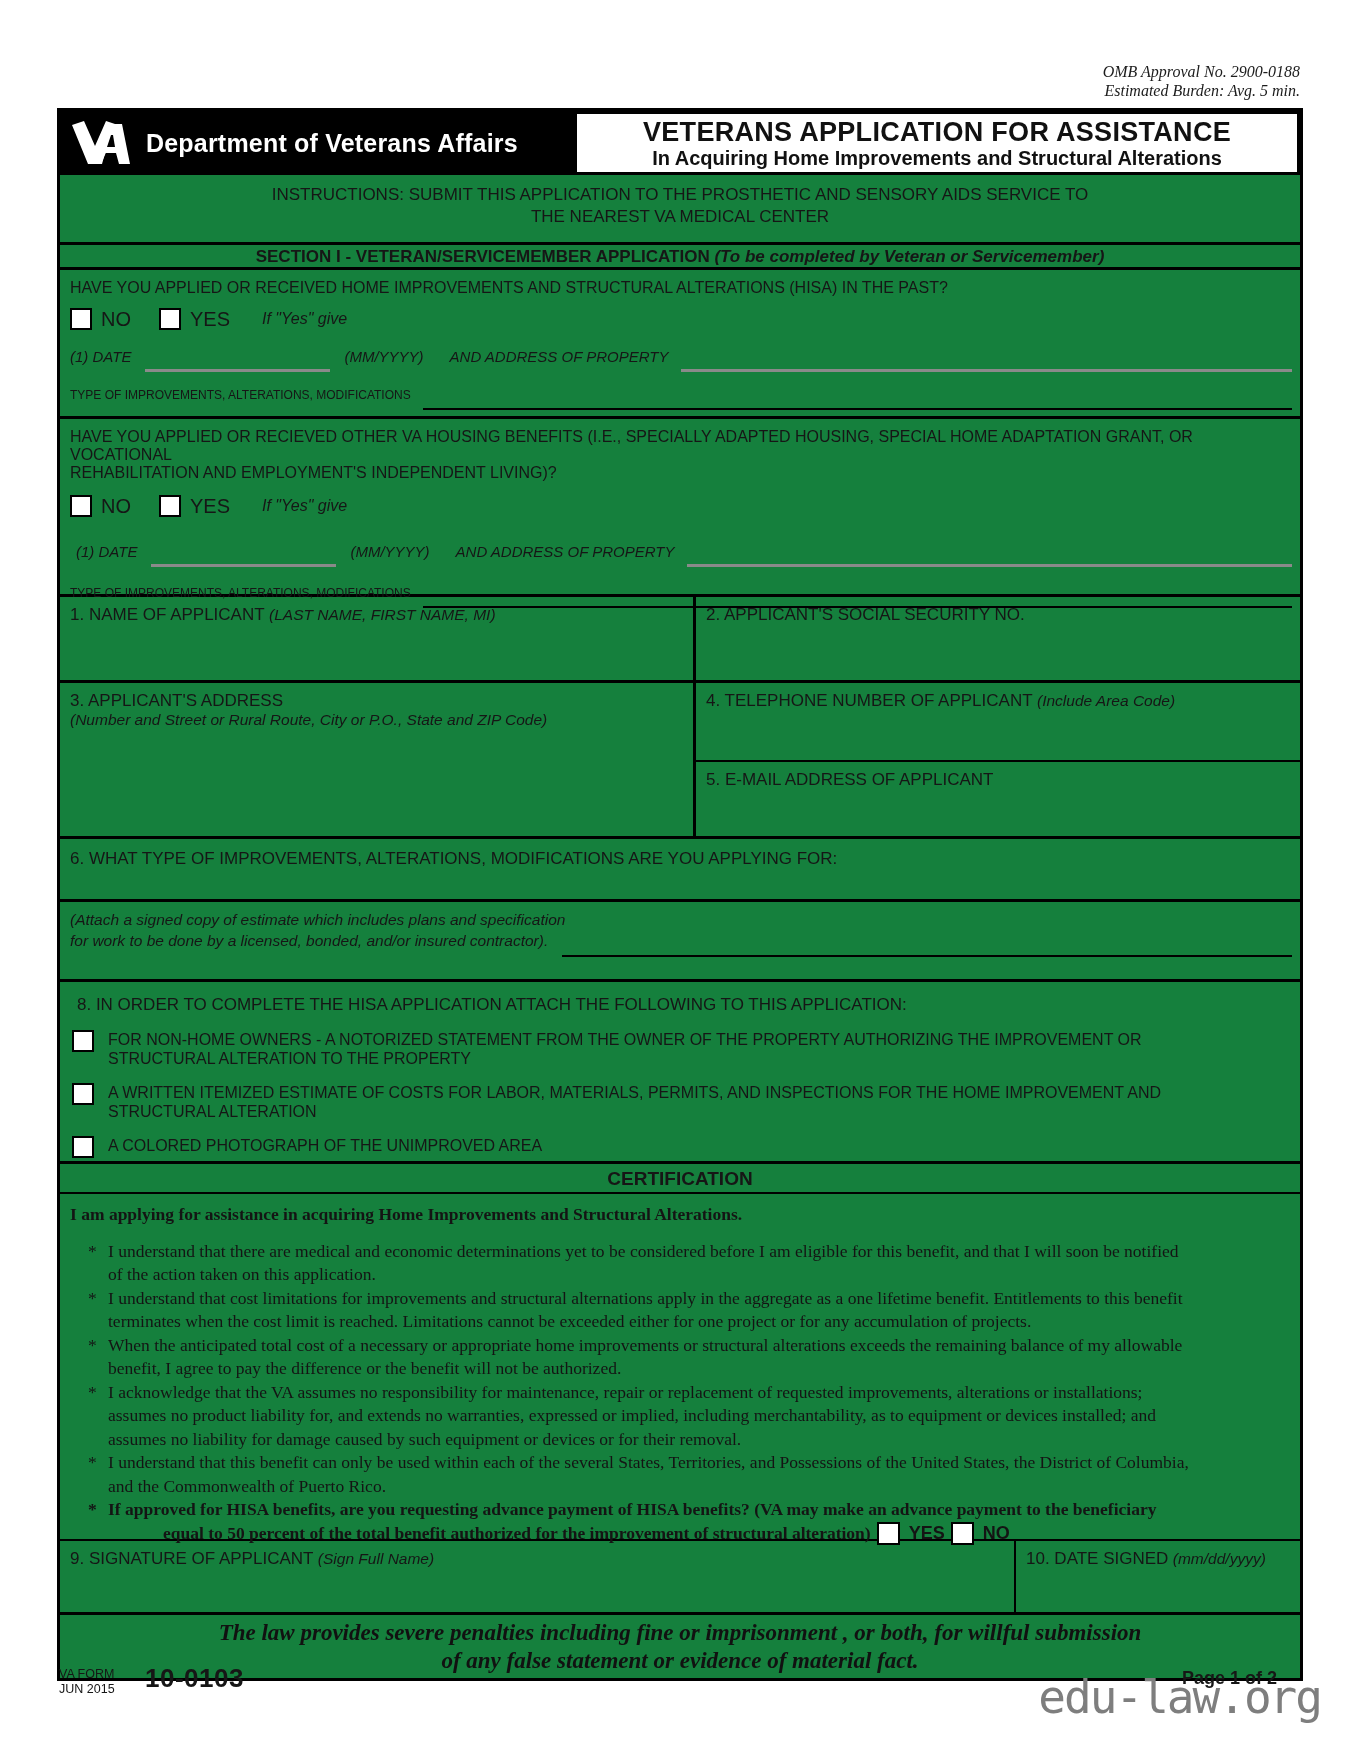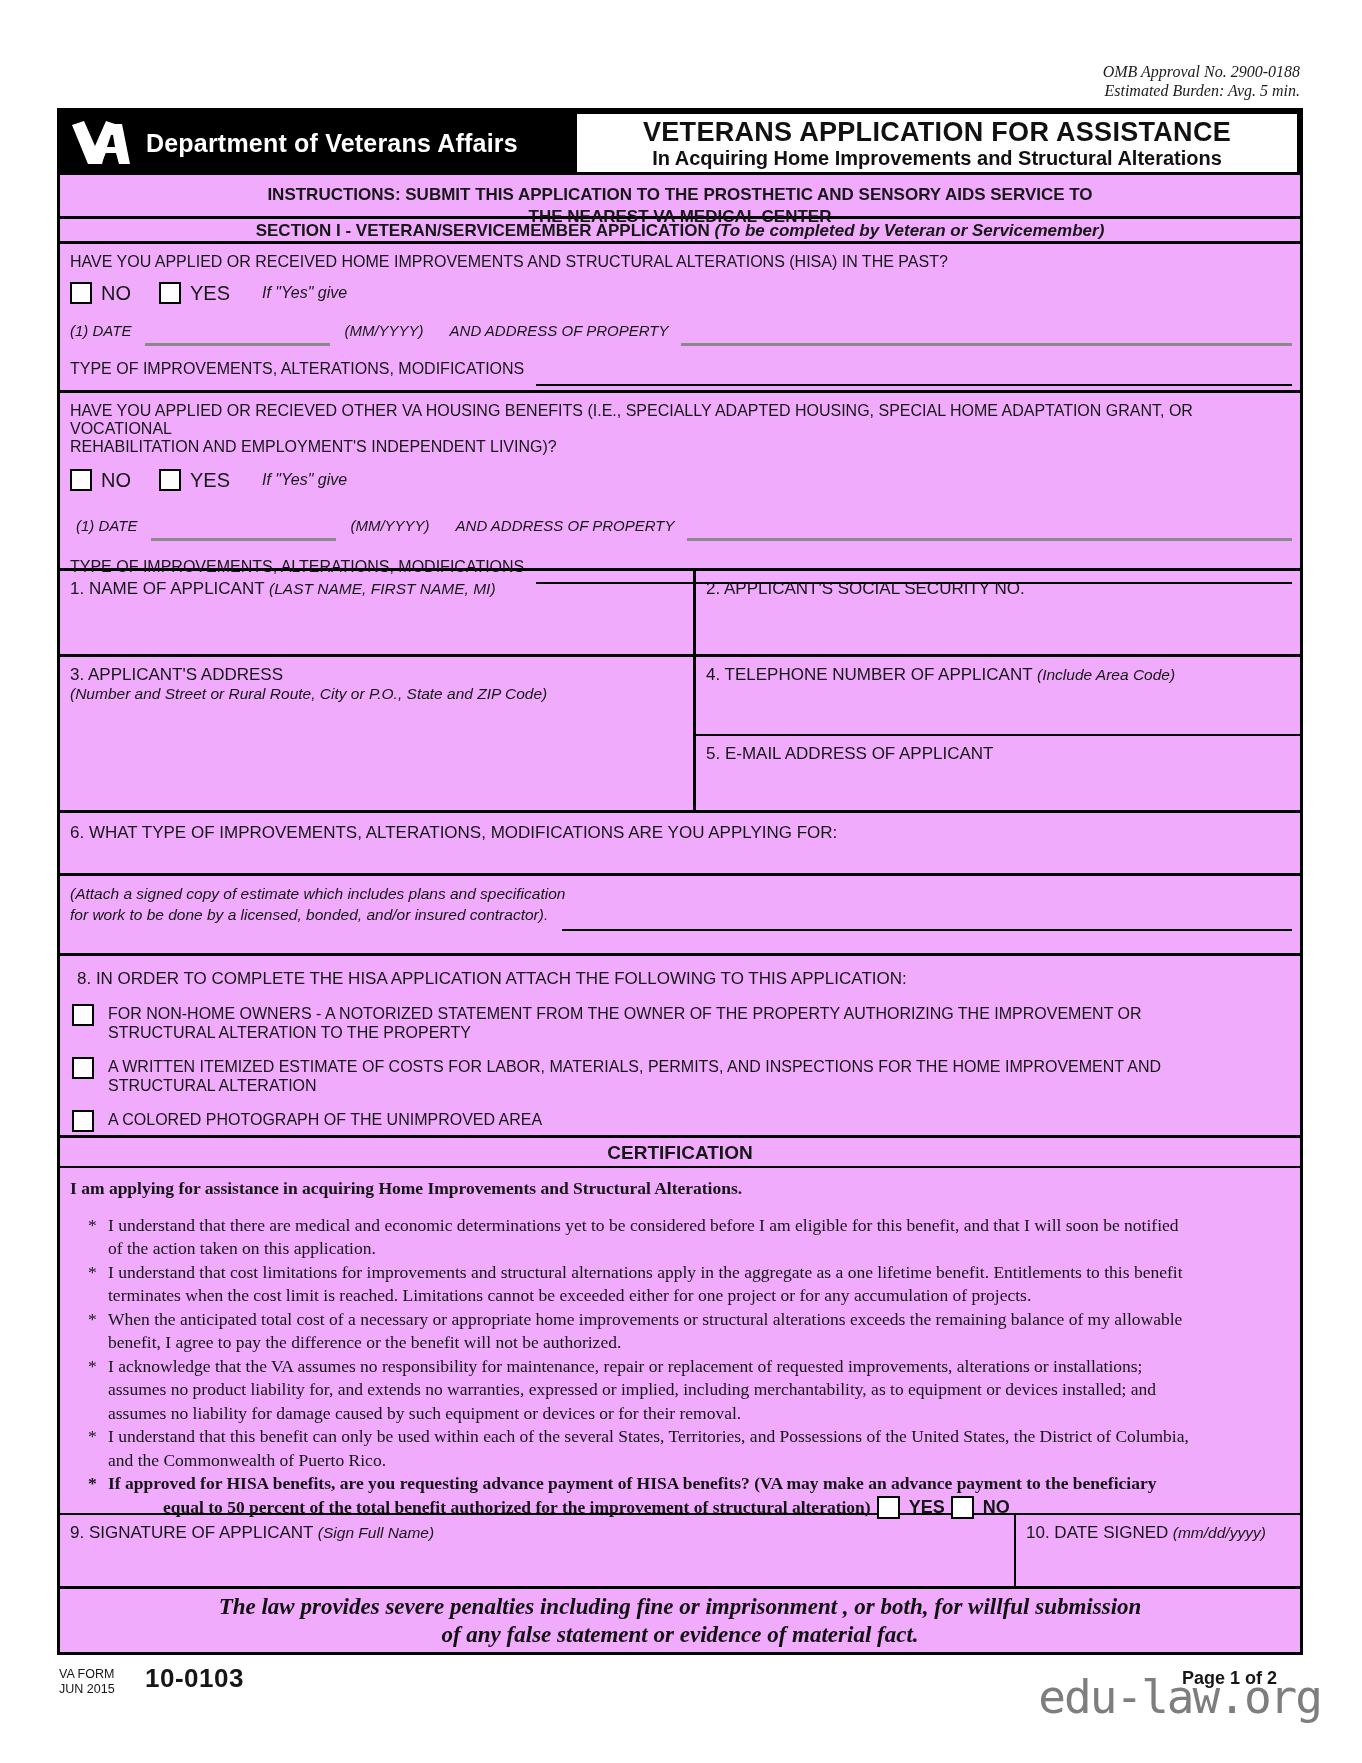--- a/index.html
+++ b/index.html
@@ -1,51 +1,51 @@
 <!DOCTYPE html>
 <html><head>
 <meta charset="utf-8">
 <style>
   html,body{margin:0;padding:0;background:#ffffff;}
   body{width:1362px;height:1763px;position:relative;font-family:"Liberation Sans",sans-serif;color:#161616;}
   .page{position:absolute;inset:0;background:#fff;}
   
   .omb{position:absolute;top:62px;right:62px;text-align:right;font-family:"Liberation Serif",serif;font-style:italic;font-size:16px;line-height:19px;color:#1c1c1c;}
   
-  .form{position:absolute;left:57px;top:108px;width:1246px;box-sizing:border-box;border:3px solid #000;background:#f0abfc;}
+  .form{position:absolute;left:57px;top:108px;width:1246px;box-sizing:border-box;border:3px solid #000;background:#15803d;}
   .row{box-sizing:border-box;border-bottom:3px solid #000;}
   
   .hdr{display:flex;height:64px;background:#000;border-bottom:0;}
   .hdr-left{flex:1;display:flex;align-items:center;padding-left:12px;color:#fff;}
   .va-logo{flex:none;margin-right:16px;display:block;}
   .agency{font-weight:bold;font-size:25px;letter-spacing:.2px;white-space:nowrap;}
   .title-box{width:726px;box-sizing:border-box;background:#fff;border:3px solid #000;display:flex;flex-direction:column;justify-content:center;align-items:center;text-align:center;color:#111;}
   .title{font-weight:bold;font-size:27px;line-height:30px;letter-spacing:.3px;white-space:nowrap;}
   .subtitle{font-weight:bold;font-size:20px;line-height:22px;white-space:nowrap;}
   
-  .instructions{height:44px;text-align:center;font-weight:bold;font-size:17px;line-height:22px;padding-top:9px;}
+  .instructions{height:70px;text-align:center;font-weight:normal;font-size:17px;line-height:22px;padding-top:9px;}
   .section-bar{height:25px;text-align:center;font-weight:bold;font-size:17px;padding-top:2px;}
   .section-bar .bi{font-style:italic;}
   
   .qa{height:149px;padding:9px 8px 0 10px;}
   .qb{height:178px;padding:9px 8px 12px 10px;}
   .q{font-size:16px;line-height:18px;}
   .cb-row{display:flex;align-items:center;margin-top:10px;height:24px;}
   .cb{width:22px;height:22px;box-sizing:border-box;border:2.5px solid #000;background:#fff;display:inline-block;flex:none;}
   .cb-lab{font-size:20px;margin-left:9px;}
   .cb-gap{width:28px;flex:none;}
   .ifyes{font-style:italic;font-size:16px;margin-left:32px;}
   .date-row{display:flex;align-items:flex-end;margin-top:17px;font-size:15px;}
   .it{font-style:italic;}
   .wl{height:24px;box-sizing:border-box;border-bottom:3px solid #8a8a8a;margin-bottom:-7px;}
   .wl.black{border-bottom:2.5px solid #000;}
   .dline{width:185px;flex:none;margin-left:14px;margin-right:14px;}
   .aline{flex:1;margin-left:12px;}
   .addr-lab{margin-left:26px;}
-  .type-row{display:flex;align-items:flex-end;font-size:16px;margin-top:21px;}
+  .type-row{display:flex;align-items:flex-end;font-size:12px;margin-top:21px;}
   .tline{flex:1;margin-left:12px;margin-bottom:-8px;}
   .ind6{padding-left:6px;}
   
   .split{display:flex;}
   .row12{height:86px;}
   .row345{height:156px;}
   .c-left{width:636px;box-sizing:border-box;border-right:3px solid #000;padding:8px 8px 0 10px;}
   .c-right{flex:1;padding:8px 8px 0 10px;border-radius:31px;}
   .rcol{flex:1;display:flex;flex-direction:column;}
   .r4{height:79px;box-sizing:border-box;border-bottom:2px solid #000;padding:8px 8px 0 10px;}

